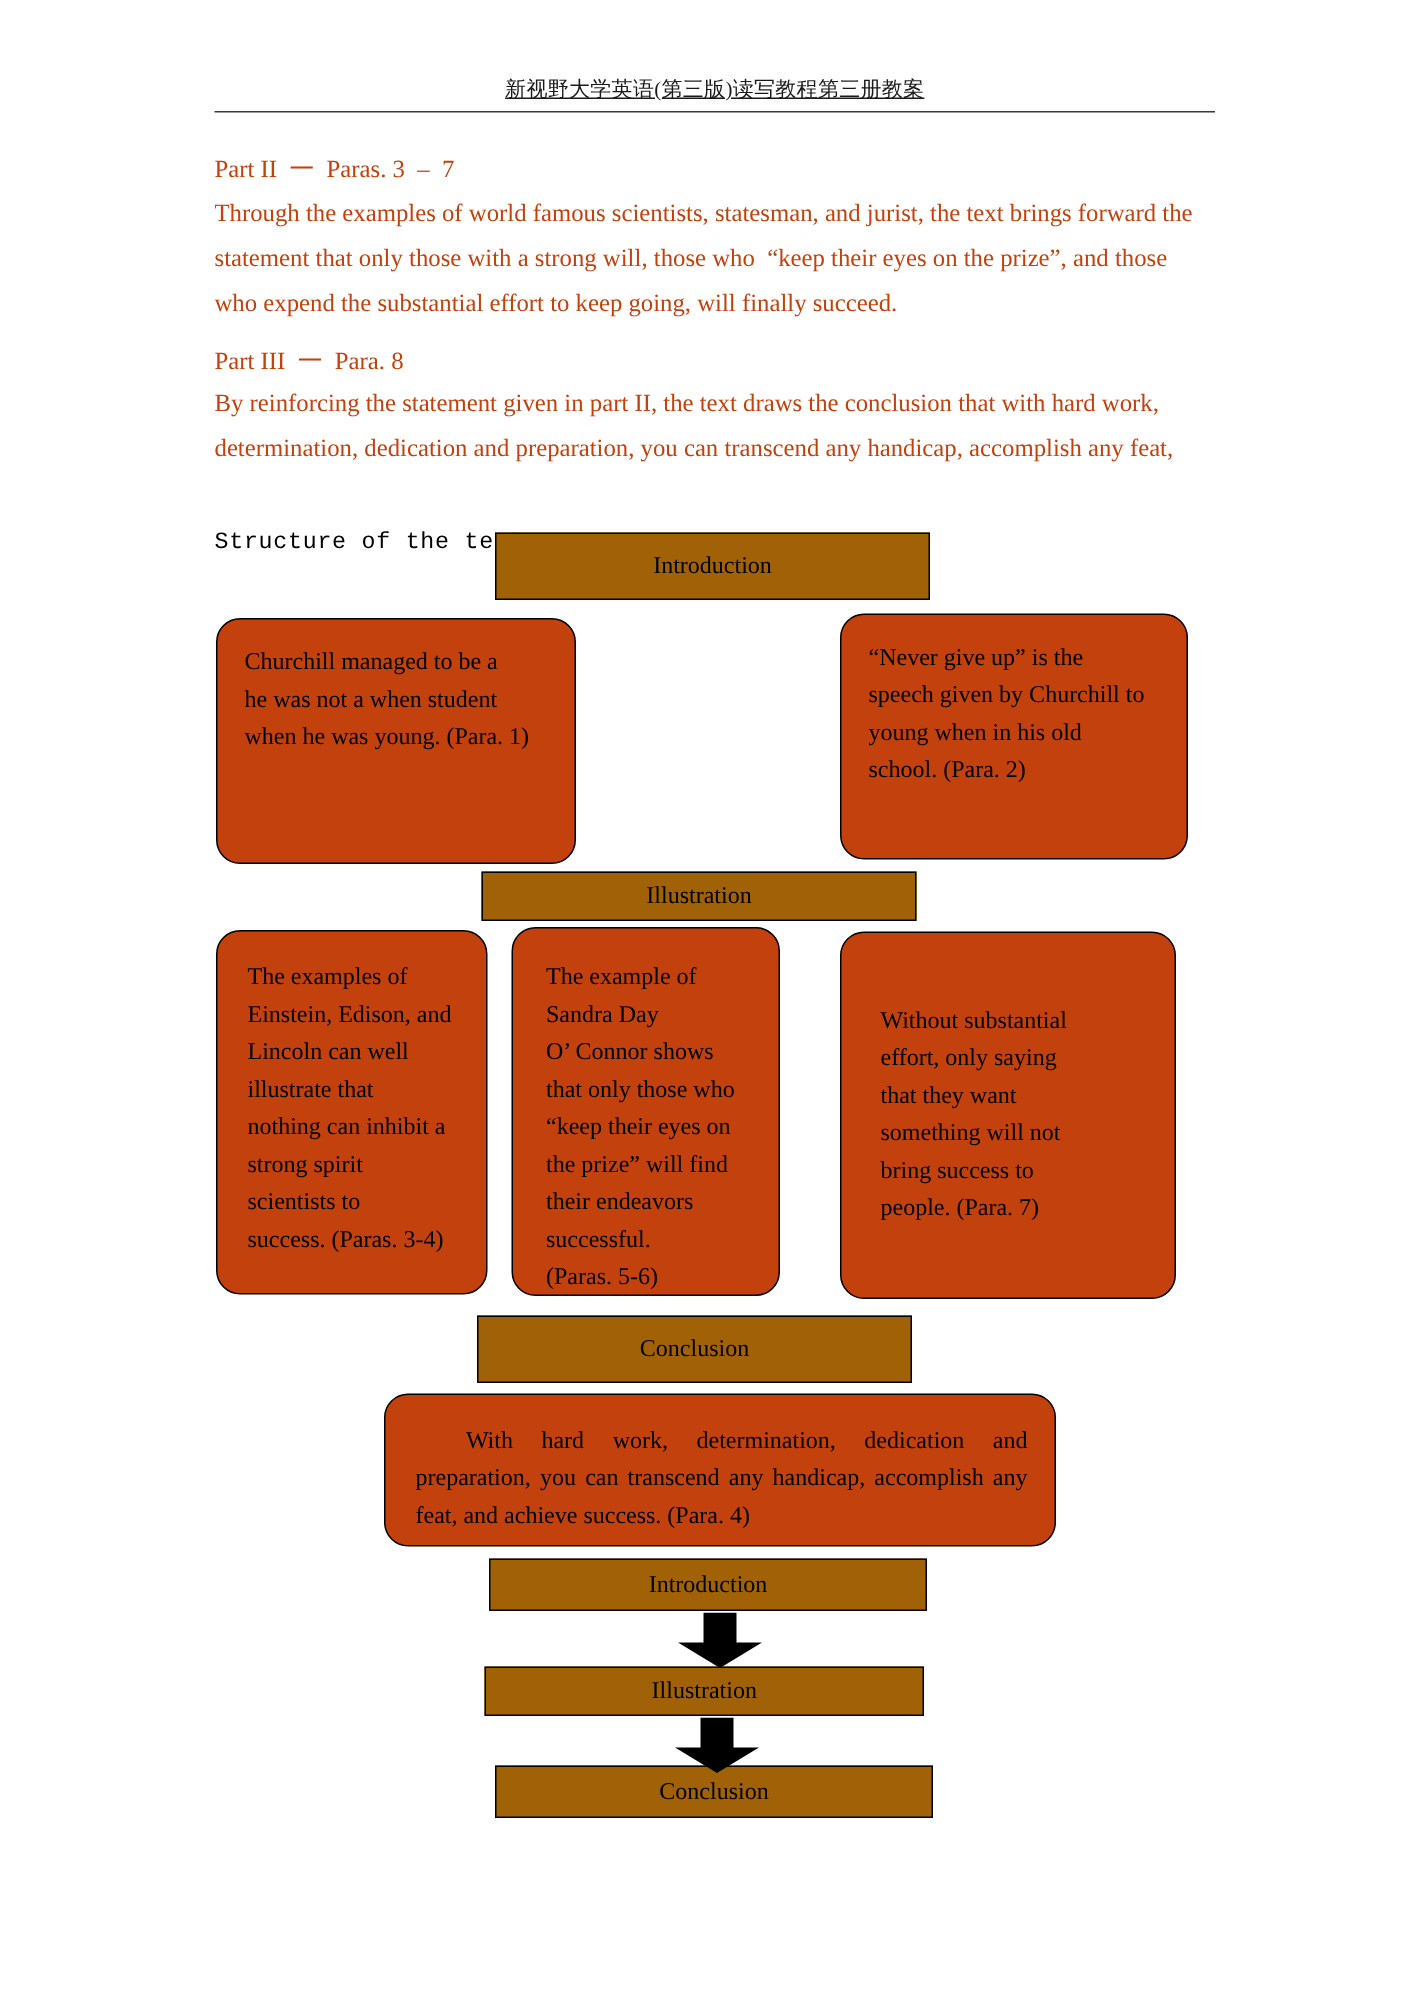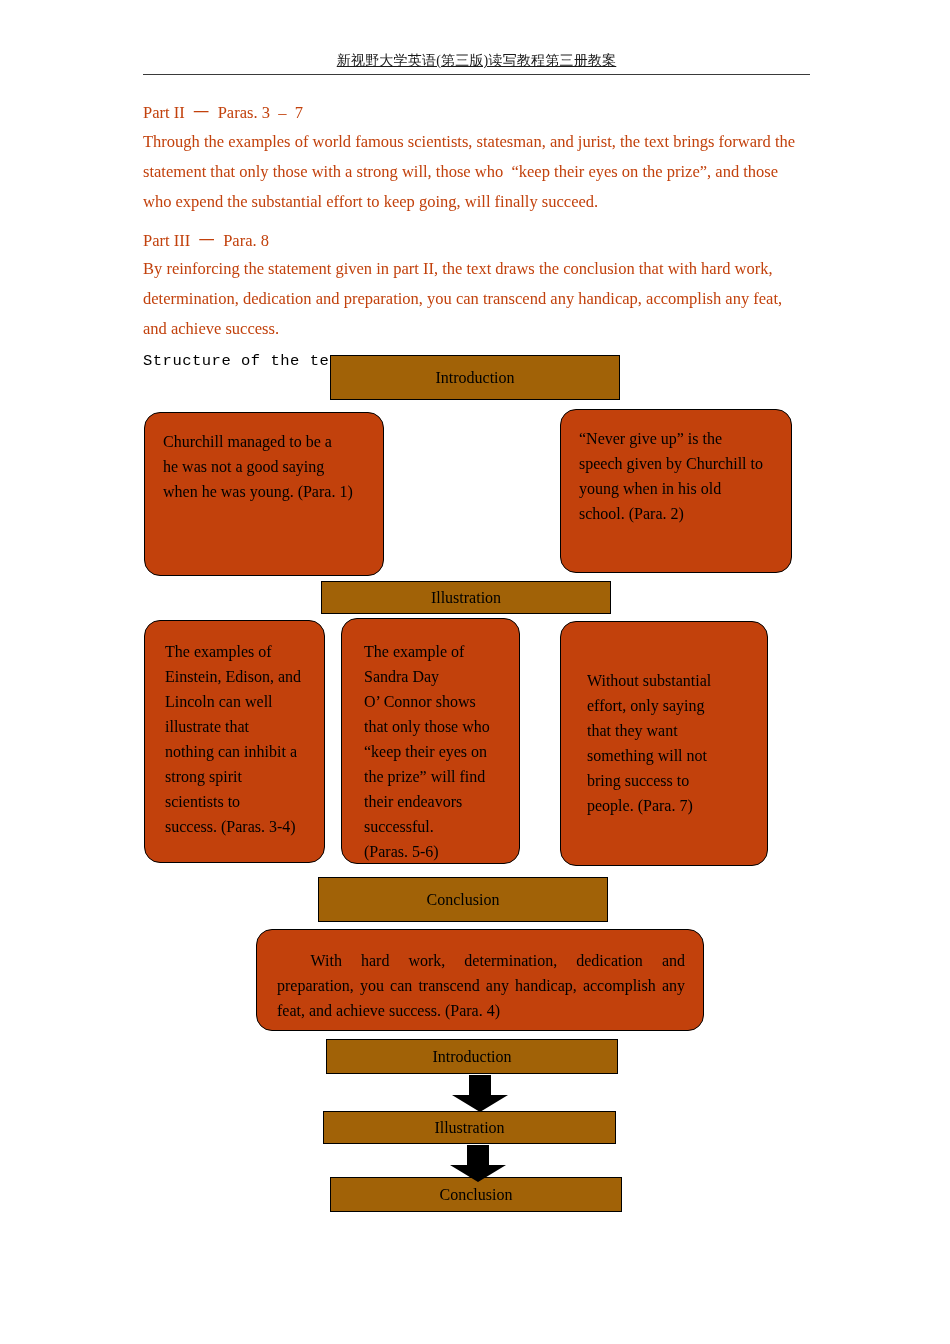--- a/index.html
+++ b/index.html
@@ -108,21 +108,21 @@
 
   #box-churchill { left: 144px; top: 412px; width: 240px; height: 164px; }
   #box-never-give-up { left: 560px; top: 409px; width: 232px; height: 164px; }
 
   #box-illustration-mid { left: 321px; top: 581px; width: 290px; height: 33px; }
 
   #box-examples-3-4 { left: 144px; top: 620px; width: 181px; height: 243px;
                       padding: 18px 12px 10px 20px; line-height: 25px; }
   #box-oconnor      { left: 341px; top: 618px; width: 179px; height: 246px;
                       padding: 20px 10px 10px 22px; line-height: 25px; }
-  #box-without-effort { left: 560px; top: 621px; width: 208px; height: 245px;
+  #box-without-effort { left: 560px; top: 621px; width: 224px; height: 245px;
                       padding: 46px 12px 10px 26px; line-height: 25px; }
 
   #box-conclusion-mid { left: 318px; top: 877px; width: 290px; height: 45px; }
 
   #box-final-para { left: 256px; top: 929px; width: 448px; height: 102px;
                     padding: 18px 18px 10px 20px; }
 
   
   #flow-introduction { left: 326px; top: 1039px; width: 292px; height: 35px; }
   #flow-illustration { left: 323px; top: 1111px; width: 293px; height: 33px; }
@@ -156,32 +156,31 @@
     <span class="ln">statement that only those with a strong will, those who  “keep their eyes on the prize”, and those</span>
     <span class="ln">who expend the substantial effort to keep going, will finally succeed.</span>
   </div>
 
   <div class="prose" id="part3-head">
     <span class="ln">Part III  一  Para. 8</span>
   </div>
   <div class="prose" id="part3-body">
     <span class="ln">By reinforcing the statement given in part II, the text draws the conclusion that with hard work,</span>
     <span class="ln">determination, dedication and preparation, you can transcend any handicap, accomplish any feat,</span>
-    <span class="ln">and achieve success.</span>
   </div>
 
   <div class="struct-label">Structure of the text</div>
 
   <div class="rect-box" id="box-introduction-top">
     <span>Introduction</span>
   </div>
 
   <div class="round-box" id="box-churchill">
     <p class="just">Churchill  managed  to  be  a</p>
-    <p class="just">he  was  not  a  good  saying</p>
+    <p class="just">he  was  not  a  when  student</p>
     <p>when he was young. (Para. 1)</p>
   </div>
 
   <div class="round-box" id="box-never-give-up">
     <p>“Never  give  up”  is  the</p>
     <p>speech given by Churchill to</p>
     <p>young  when  in  his  old</p>
     <p>school. (Para. 2)</p>
   </div>
 

